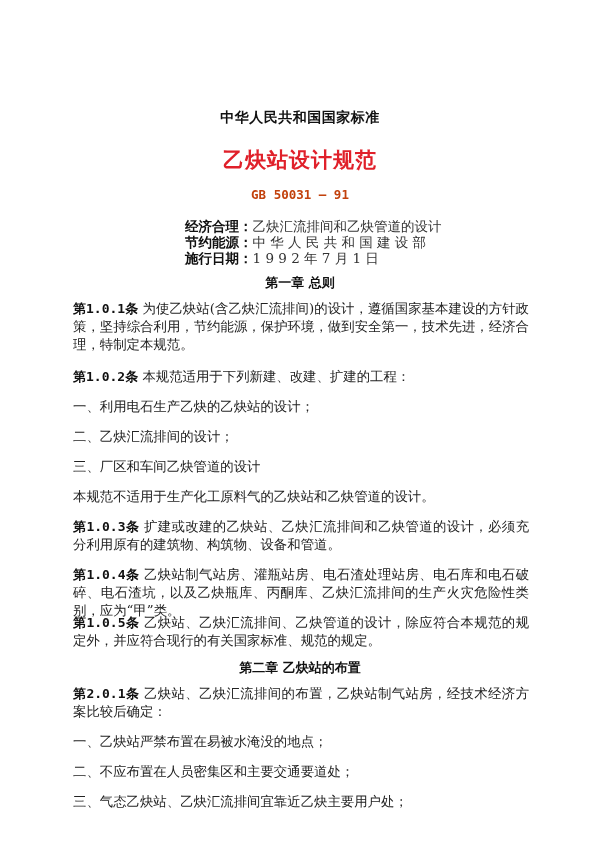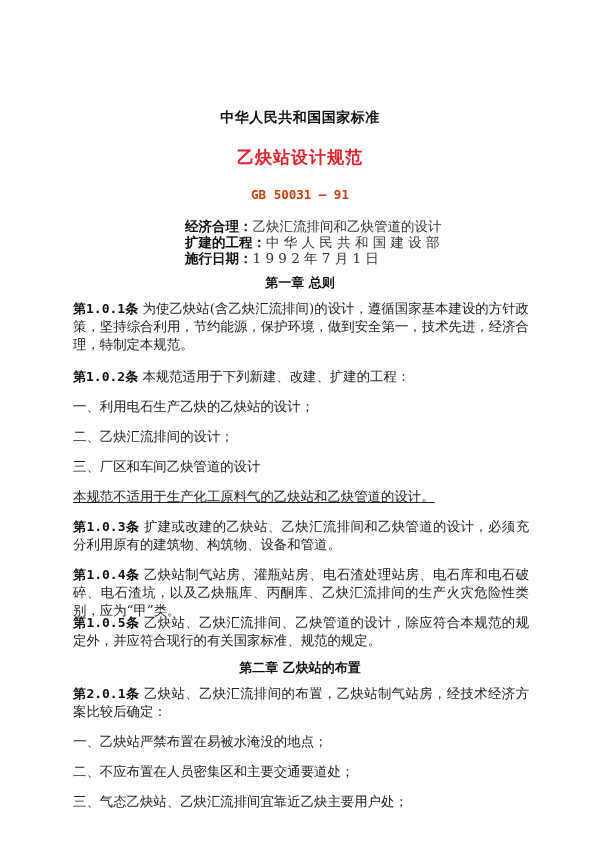--- a/index.html
+++ b/index.html
@@ -4,21 +4,21 @@
 <style>
   html, body { margin: 0; padding: 0; background: #ffffff; }
   body {
     width: 600px; height: 849px; overflow: hidden; position: relative;
     font-family: "DejaVu Serif", "Liberation Serif", serif;
     color: #1a1a1a;
   }
   .page { position: absolute; left: 0; top: 0; width: 592px; height: 849px; margin-top: 38px; }
   .center { position: absolute; left: 0; width: 600px; text-align: center; }
   .std-name { top: 71px; font-family: "DejaVu Sans", sans-serif; font-weight: bold; font-size: 14px; letter-spacing: 0.5px; color: #111; }
-  .doc-title { top: 108px; font-family: "DejaVu Sans", sans-serif; font-weight: bold; font-size: 17px; color: #e0202a; letter-spacing: 1px; }
+  .doc-title { top: 108px; font-family: "DejaVu Sans", sans-serif; font-weight: bold; font-size: 21px; color: #e0202a; letter-spacing: 1px; }
   .doc-code { top: 149px; font-family: "DejaVu Sans Mono", "Liberation Mono", monospace; font-weight: bold; font-size: 12.5px; color: #c2410c; }
   .info { position: absolute; left: 185px; top: 180px; font-size: 13.5px; line-height: 16px; }
   .info-row { white-space: nowrap; }
   .info-label { font-family: "DejaVu Sans", sans-serif; font-weight: bold; color: #111; }
   .info-value { color: #333; }
   .chapter { font-family: "DejaVu Sans", sans-serif; font-weight: bold; font-size: 13px; color: #111; }
   .ch1 { top: 236px; }
   .ch2 { top: 621px; }
   .body { position: absolute; left: 73px; width: 456px; font-size: 13.4px; line-height: 18px; color: #222; }
   .para { position: absolute; left: 0; width: 456px; margin: 0; text-align: justify; }
@@ -32,38 +32,38 @@
 
   <div class="center std-name">中华人民共和国国家标准</div>
   <div class="center doc-title">乙炔站设计规范</div>
   <div class="center doc-code">GB 50031 — 91</div>
 
   <div class="info">
     <div class="info-row">
       <span class="info-label">经济合理：</span><span class="info-value">乙炔汇流排间和乙炔管道的设计</span>
     </div>
     <div class="info-row">
-      <span class="info-label">扩建的工程：</span><span class="info-value">中 华 人 民 共 和 国 建 设 部</span>
+      <span class="info-label">节约能源：</span><span class="info-value">中 华 人 民 共 和 国 建 设 部</span>
     </div>
     <div class="info-row">
       <span class="info-label">施行日期：</span><span class="info-value">1 9 9 2 年 7 月 1 日</span>
     </div>
   </div>
 
   <div class="center chapter ch1">第一章 总则</div>
 
   <div class="body" style="top:0;">
     <p class="para" style="top:262px;"><span class="art-label"><span class="zh">第</span><span>1.0.1</span><span class="zh">条</span></span><span> 为使乙炔站(含乙炔汇流排间)的设计，遵循国家基本建设的方针政策，坚持综合利用，节约能源，保护环境，做到安全第一，技术先进，经济合理，特制定本规范。</span></p>
 
     <p class="para" style="top:330px;"><span class="art-label"><span class="zh">第</span><span>1.0.2</span><span class="zh">条</span></span><span> 本规范适用于下列新建、改建、扩建的工程：</span></p>
 
     <p class="para" style="top:360px;">一、利用电石生产乙炔的乙炔站的设计；</p>
     <p class="para" style="top:390px;">二、乙炔汇流排间的设计；</p>
     <p class="para" style="top:420px;">三、厂区和车间乙炔管道的设计</p>
-    <p class="para" style="top:450px;text-decoration:underline;">本规范不适用于生产化工原料气的乙炔站和乙炔管道的设计。</p>
+    <p class="para" style="top:450px;">本规范不适用于生产化工原料气的乙炔站和乙炔管道的设计。</p>
 
     <p class="para" style="top:480px;"><span class="art-label"><span class="zh">第</span><span>1.0.3</span><span class="zh">条</span></span><span> 扩建或改建的乙炔站、乙炔汇流排间和乙炔管道的设计，必须充分利用原有的建筑物、构筑物、设备和管道。</span></p>
 
     <p class="para" style="top:528px;"><span class="art-label"><span class="zh">第</span><span>1.0.4</span><span class="zh">条</span></span><span> 乙炔站制气站房、灌瓶站房、电石渣处理站房、电石库和电石破碎、电石渣坑，以及乙炔瓶库、丙酮库、乙炔汇流排间的生产火灾危险性类别，应为“甲”类。</span></p>
 
     <p class="para" style="top:576px;"><span class="art-label"><span class="zh">第</span><span>1.0.5</span><span class="zh">条</span></span><span> 乙炔站、乙炔汇流排间、乙炔管道的设计，除应符合本规范的规定外，并应符合现行的有关国家标准、规范的规定。</span></p>
   </div>
 
   <div class="center chapter ch2">第二章 乙炔站的布置</div>
 

